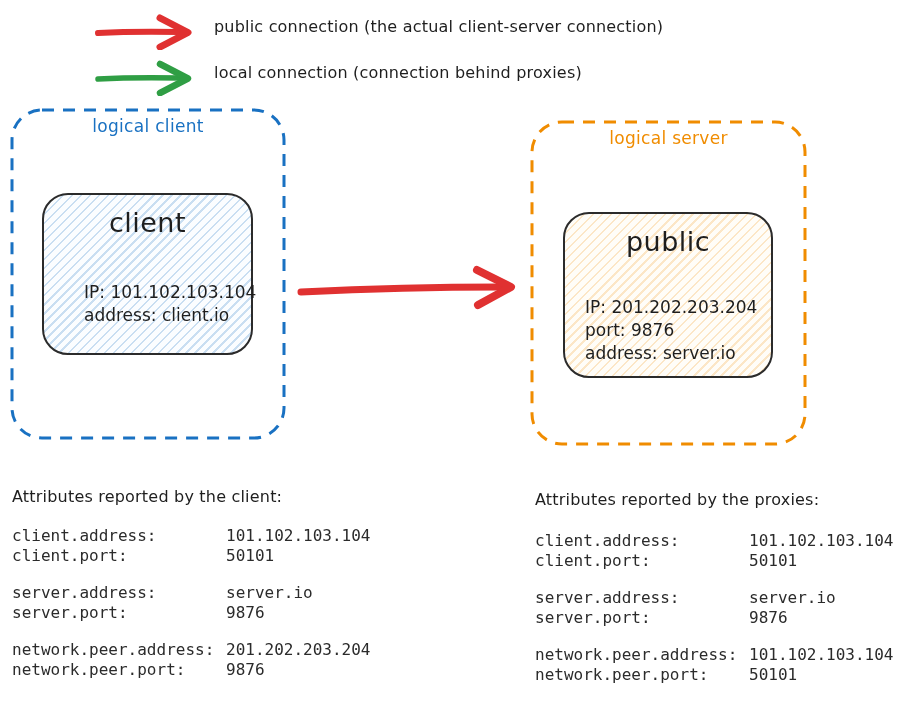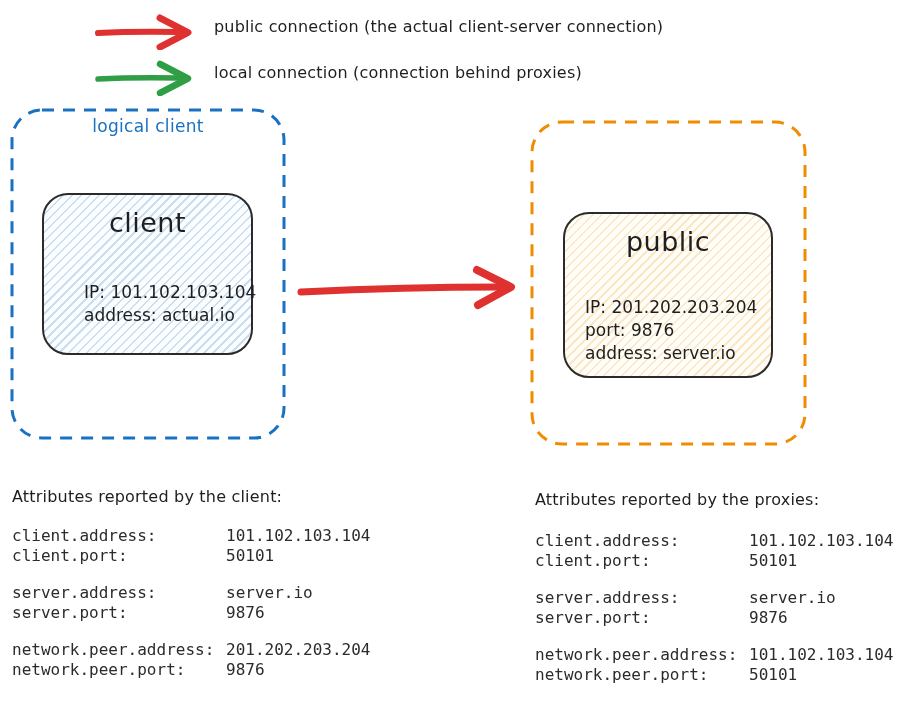--- a/index.html
+++ b/index.html
@@ -70,36 +70,37 @@
   <div class="abs" style="left:10px;top:108px;width:276px;height:332px;">
     <svg class="dash-frame frame-client" width="276" height="332" viewBox="0 0 276 332">
       <rect x="2" y="2" width="272" height="328" rx="30"></rect>
     </svg>
     <div class="group-label label-client" style="position:absolute;left:0;right:0;top:8px;">logical client</div>
 
     <div class="node node-client" style="left:32px;top:85px;width:211px;height:162px;">
       <div class="node-title">client</div>
       <div class="node-details" style="left:40px;top:86px;">
         <div>IP: 101.102.103.104</div>
-        <div>address: actual.io</div>
+        <div>address: client.io</div>
       </div>
     </div>
   </div>
 
   <div class="abs arrow arrow-public" style="left:293px;top:262px;width:228px;height:52px;">
     <svg width="228" height="52" viewBox="0 0 228 52" aria-hidden="true">
       <path d="M8 30 C70 27, 150 25, 208 25" stroke-width="7"></path>
       <path d="M184 8 L218 25 L185 43" stroke-width="8"></path>
     </svg>
   </div>
 
   <div class="abs" style="left:530px;top:120px;width:277px;height:326px;">
     <svg class="dash-frame frame-server" width="277" height="326" viewBox="0 0 277 326">
       <rect x="2" y="2" width="273" height="322" rx="30"></rect>
     </svg>
+    <div class="group-label label-server" style="position:absolute;left:0;right:0;top:8px;">logical server</div>
 
     <div class="node node-server" style="left:33px;top:92px;width:210px;height:166px;">
       <div class="node-title">public</div>
       <div class="node-details" style="left:20px;top:82px;">
         <div>IP: 201.202.203.204</div>
         <div>port: 9876</div>
         <div>address: server.io</div>
       </div>
     </div>
   </div>

